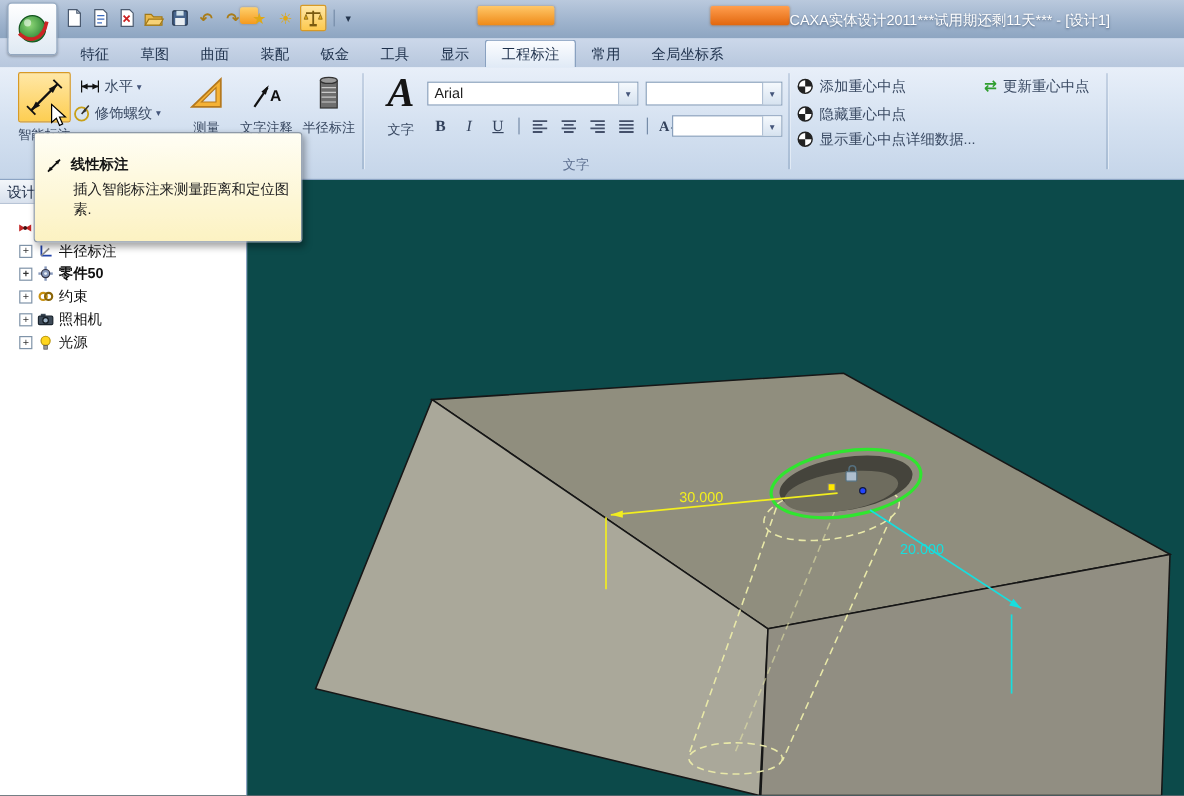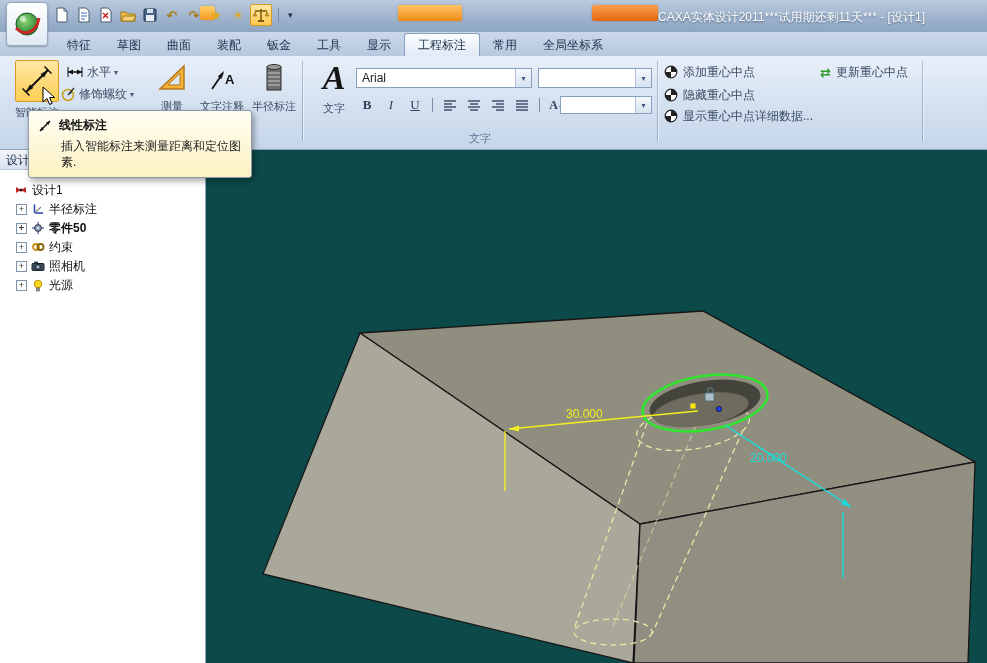--- a/index.html
+++ b/index.html
@@ -81,21 +81,21 @@
   .exp{display:inline-flex;width:11px;height:11px;box-sizing:border-box;border:1px solid #7f93a8;
     background:#fff;font-size:9px;line-height:9px;align-items:center;justify-content:center;color:#333;}
 
   
   .viewport{position:absolute;left:206px;top:150px;width:781px;height:513px;background:#0c4a4a;}
   .viewport svg{position:absolute;left:0;top:0;}
 
   
   .tooltip{position:absolute;left:28px;top:110px;width:224px;z-index:40;box-sizing:border-box;
     background:linear-gradient(#fffef4,#fcf2c2);border:1px solid #8e9aa8;border-radius:3px;
-    box-shadow:2px 3px 6px rgba(0,0,0,.35);padding:6px 8px;}
+    box-shadow:2px 3px 6px rgba(0,0,0,.35);padding:18px 8px;}
   .tt-head{display:flex;align-items:center;gap:6px;font-size:12px;font-weight:bold;color:#151515;}
   .tt-body{margin:4px 12px 1px 24px;font-size:12px;color:#222;line-height:1.35;width:182px;}
 
   .cursor{position:absolute;left:42px;top:86px;z-index:60;}
 </style>
 </head>
 <body>
 
 <div class="window">
 

